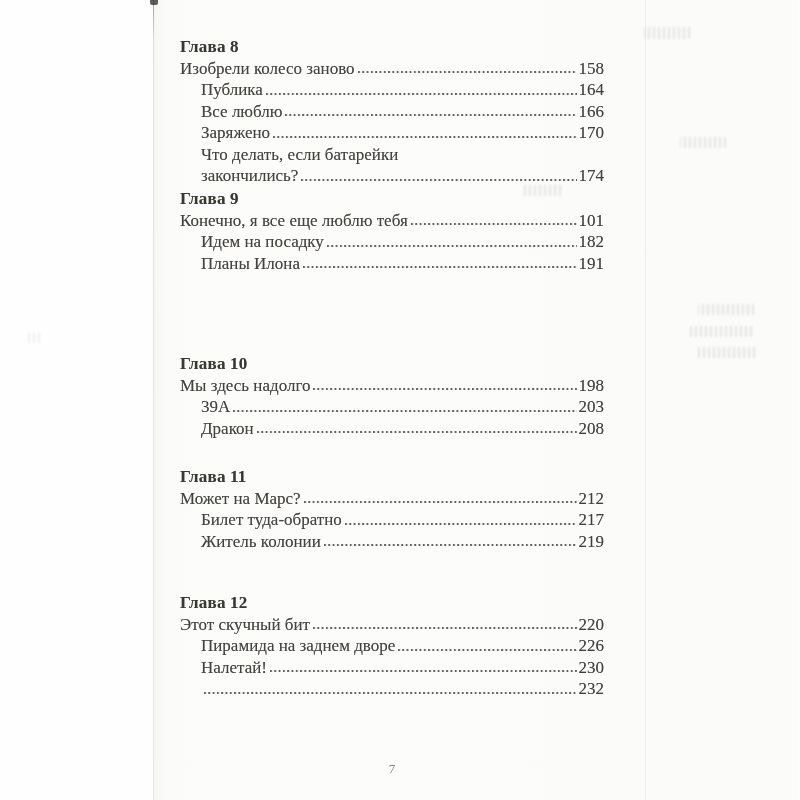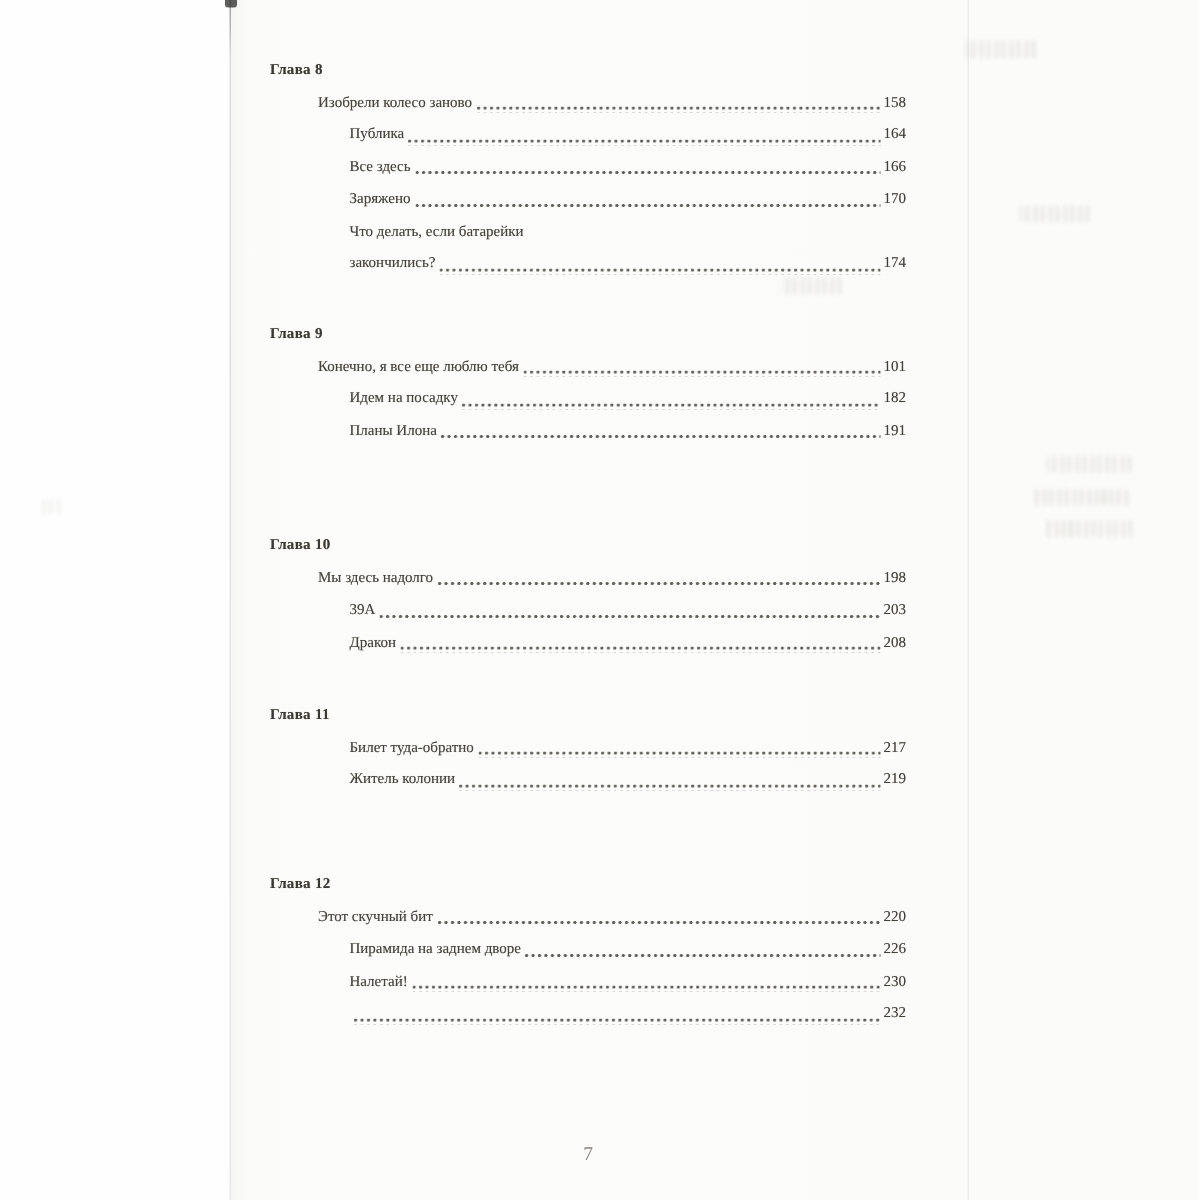--- a/index.html
+++ b/index.html
@@ -26,30 +26,30 @@
     background:#373735; opacity:.8; border-radius:0 0 2px 2px;
   }
   .right-edge-line{
     position:absolute; left:645px; top:0; width:1px; height:800px;
     background:rgba(185,183,177,.20);
   }
 
   
   .toc{
     position:absolute; left:180px; top:0; width:424px; height:100%;
-    color:#45433e; font-size:10px;
+    color:#45433e; font-size:17px;
     text-shadow:0 0 0.5px rgba(70,68,62,.45);
   }
   .toc-section{position:absolute; left:0; width:424px;}
-  .sec0{top:36px}.sec1{top:212px}.sec2{top:353px}.sec3{top:466px}.sec4{top:579px}
+  .sec0{top:36px}.sec1{top:188px}.sec2{top:353px}.sec3{top:466px}.sec4{top:592px}
   .chapter-heading{
     height:21.5px; line-height:21.5px; font-weight:700; color:#3a3833;
     letter-spacing:.2px;
   }
-  .toc-row{display:flex; height:21.5px; line-height:21.5px; white-space:nowrap;margin-left:32px;}
+  .toc-row{display:flex; height:21.5px; line-height:21.5px; white-space:nowrap;}
   .toc-row.indent{padding-left:21px;text-align:center;}
   .toc-row .title{flex:0 0 auto;}
   .toc-row .dots{
     flex:1 1 auto; margin:0 2px 0 3px;
     background-image:radial-gradient(circle at 1.1px 1.1px, rgba(72,70,64,.85) .95px, rgba(72,70,64,0) 1.25px);
     background-size:4.3px 4.3px; background-repeat:repeat-x;
     background-position:0 calc(100% - 3.4px);
   }
   .toc-row .pnum{flex:0 0 auto; color:#413f3a;}
 
@@ -90,21 +90,21 @@
           <span class="title">Изобрели колесо заново</span>
           <span class="dots"></span>
           <span class="pnum">158</span>
         </div>
         <div class="toc-row indent">
           <span class="title">Публика</span>
           <span class="dots"></span>
           <span class="pnum">164</span>
         </div>
         <div class="toc-row indent">
-          <span class="title">Все здесь</span>
+          <span class="title">Все люблю</span>
           <span class="dots"></span>
           <span class="pnum">166</span>
         </div>
         <div class="toc-row indent">
           <span class="title">Заряжено</span>
           <span class="dots"></span>
           <span class="pnum">170</span>
         </div>
         <div class="toc-row indent">
           <span class="title">Что делать, если батарейки</span>
@@ -146,20 +146,25 @@
           <span class="pnum">203</span>
         </div>
         <div class="toc-row indent">
           <span class="title">Дракон</span>
           <span class="dots"></span>
           <span class="pnum">208</span>
         </div>
       </div>
       <div class="toc-section sec3">
         <div class="chapter-heading">Глава 11</div>
+        <div class="toc-row">
+          <span class="title">Может на Марс?</span>
+          <span class="dots"></span>
+          <span class="pnum">212</span>
+        </div>
         <div class="toc-row indent">
           <span class="title">Билет туда-обратно</span>
           <span class="dots"></span>
           <span class="pnum">217</span>
         </div>
         <div class="toc-row indent">
           <span class="title">Житель колонии</span>
           <span class="dots"></span>
           <span class="pnum">219</span>
         </div>

